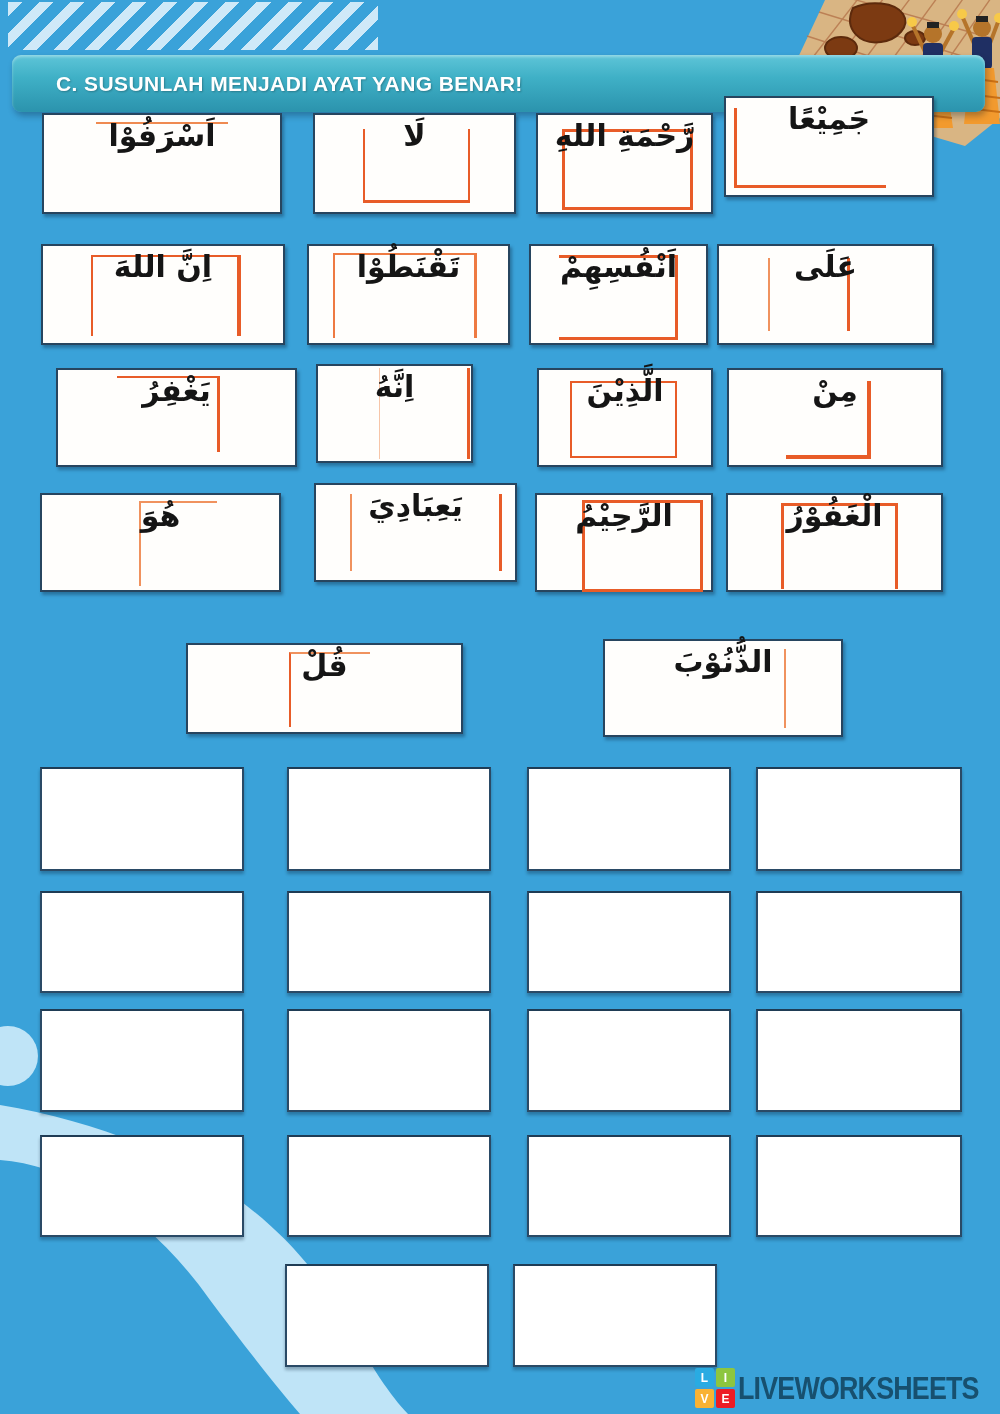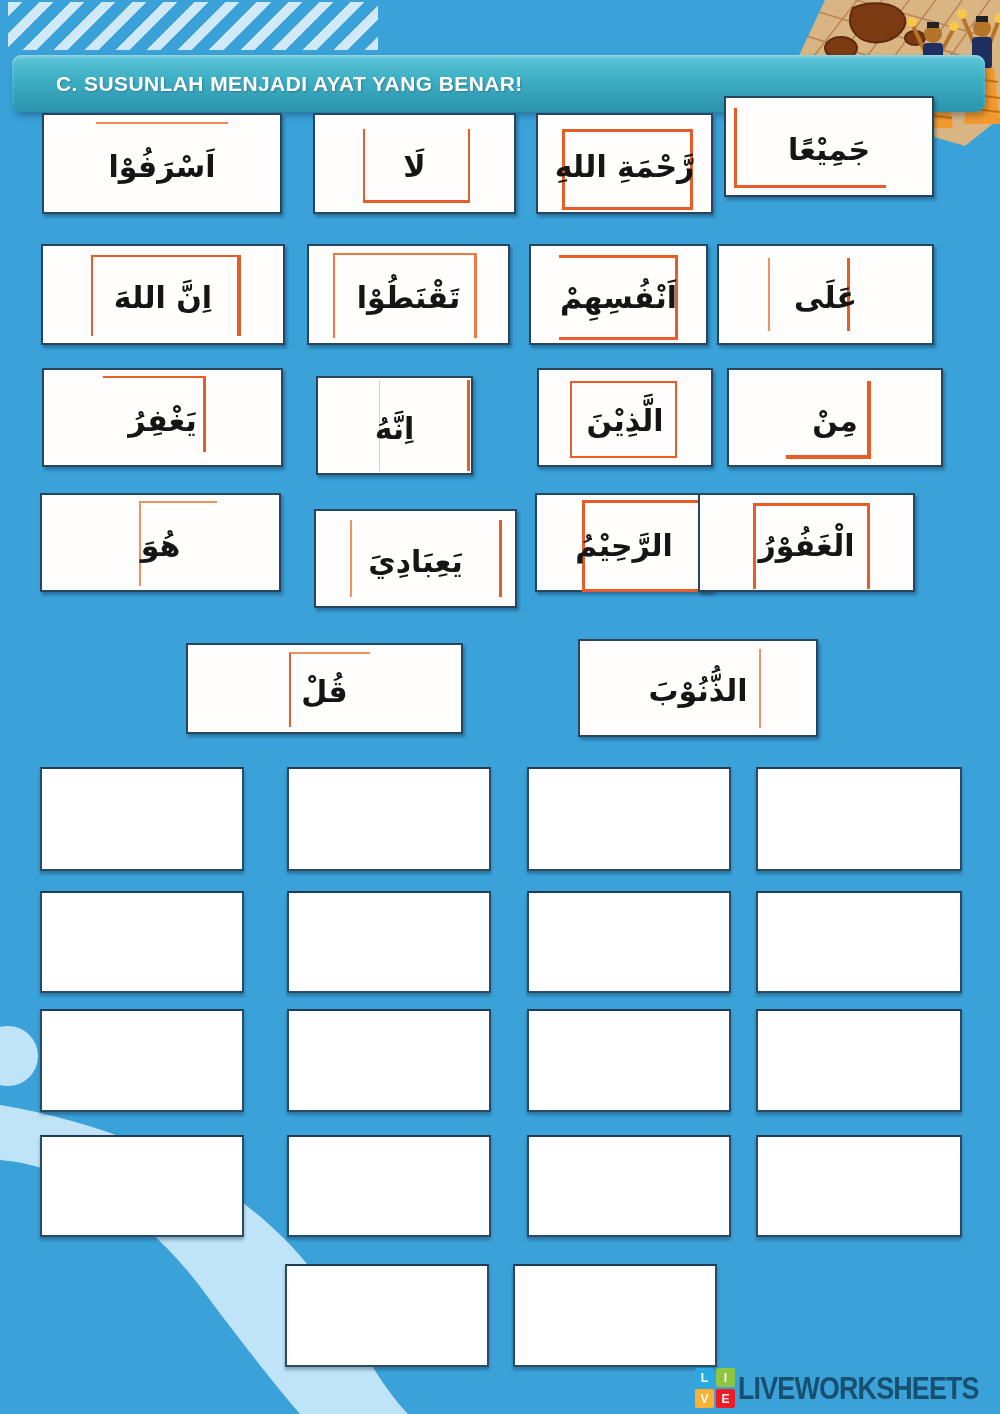--- a/index.html
+++ b/index.html
@@ -26,21 +26,21 @@
     display:flex;align-items:center;
   }
   .header-title{
     padding-left:44px;color:#ffffff;font-weight:bold;font-size:21px;
     letter-spacing:.4px;text-shadow:1px 1px 2px rgba(0,0,0,.25);
   }
   
   .card{
     position:absolute;z-index:3;background:#fffefc;
     border:2px solid #27455f;box-shadow:2px 3px 3px rgba(8,30,52,.35);
-    display:flex;align-items:center;justify-content:center;
+    display:flex;justify-content:center;
   }
   .ar{
     position:relative;z-index:2;direction:rtl;unicode-bidi:isolate;
     font-family:"DejaVu Sans",sans-serif;font-size:30px;font-weight:600;color:#151515;
     line-height:1;padding-top:6px;
   }
   .mark{position:absolute;z-index:1;border:0 solid #e85c28;}
   
   .mk1 {left:22%;top:7px;width:56%;height:0;border-top:2px solid #ef8a51;}
   .mk2 {left:24%;top:14%;width:52%;height:74%;border-left-width:2px;border-right-width:2px;border-bottom-width:3px;}
@@ -163,59 +163,59 @@
 </div>
 <div class="card" style="left:529px;top:244px;width:175px;height:97px">
   <span class="mark mk7"></span>
   <span class="ar">اَنْفُسِهِمْ</span>
 </div>
 <div class="card" style="left:717px;top:244px;width:213px;height:97px">
   <span class="mark mk8"></span>
   <span class="ar">عَلَى</span>
 </div>
 
-<div class="card" style="left:42px;top:368px;width:237px;height:95px">
+<div class="card" style="left:56px;top:368px;width:237px;height:95px">
   <span class="mark mk9"></span>
   <span class="ar">يَغْفِرُ</span>
 </div>
-<div class="card" style="left:316px;top:376px;width:153px;height:95px">
+<div class="card" style="left:316px;top:364px;width:153px;height:95px">
   <span class="mark mk10"></span>
   <span class="ar">اِنَّهُ</span>
 </div>
 <div class="card" style="left:537px;top:368px;width:172px;height:95px">
   <span class="mark mk11"></span>
   <span class="ar">الَّذِيْنَ</span>
 </div>
 <div class="card" style="left:727px;top:368px;width:212px;height:95px">
   <span class="mark mk12"></span>
   <span class="ar">مِنْ</span>
 </div>
 
 <div class="card" style="left:40px;top:493px;width:237px;height:95px">
   <span class="mark mk13"></span>
   <span class="ar">هُوَ</span>
 </div>
-<div class="card" style="left:314px;top:509px;width:199px;height:95px">
+<div class="card" style="left:314px;top:483px;width:199px;height:95px">
   <span class="mark mk14"></span>
   <span class="ar">يَعِبَادِيَ</span>
 </div>
 <div class="card" style="left:535px;top:493px;width:174px;height:95px">
   <span class="mark mk15"></span>
   <span class="ar">الرَّحِيْمُ</span>
 </div>
-<div class="card" style="left:698px;top:493px;width:213px;height:95px">
+<div class="card" style="left:726px;top:493px;width:213px;height:95px">
   <span class="mark mk16"></span>
   <span class="ar">الْغَفُوْرُ</span>
 </div>
 
 <div class="card" style="left:186px;top:643px;width:273px;height:87px">
   <span class="mark mk17"></span>
   <span class="ar">قُلْ</span>
 </div>
-<div class="card" style="left:578px;top:639px;width:236px;height:94px">
+<div class="card" style="left:603px;top:639px;width:236px;height:94px">
   <span class="mark mk18"></span>
   <span class="ar">الذُّنُوْبَ</span>
 </div>
 
 <div class="slot" style="left:40px;top:767px;width:200px;height:100px"></div>
 <div class="slot" style="left:287px;top:767px;width:200px;height:100px"></div>
 <div class="slot" style="left:527px;top:767px;width:200px;height:100px"></div>
 <div class="slot" style="left:756px;top:767px;width:202px;height:100px"></div>
 
 <div class="slot" style="left:40px;top:891px;width:200px;height:98px"></div>

